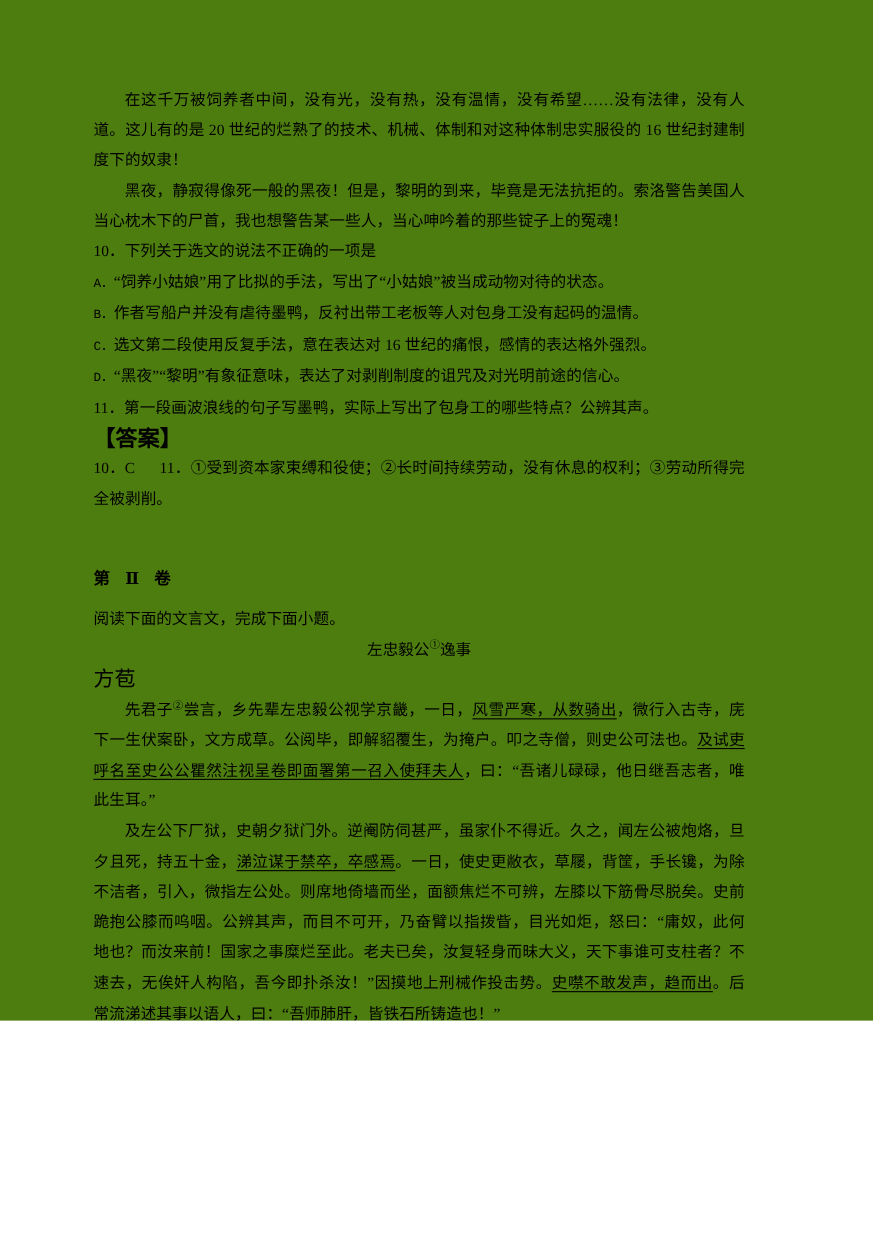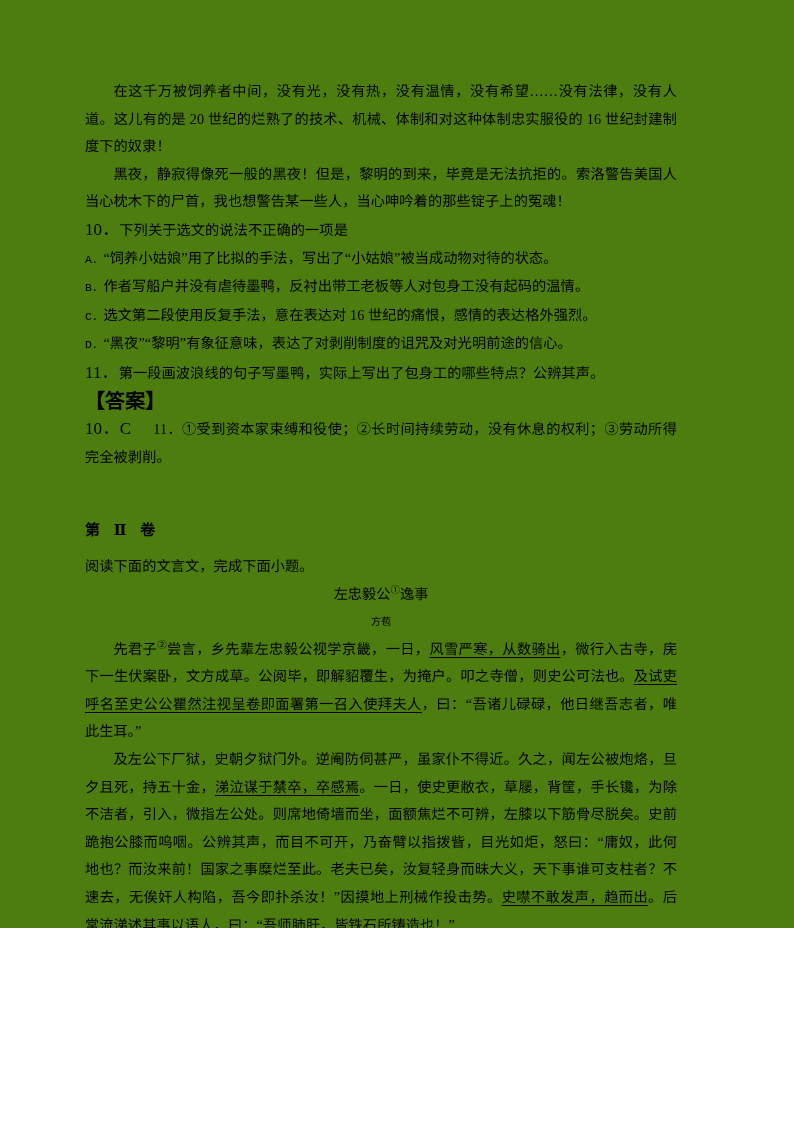--- a/index.html
+++ b/index.html
@@ -47,21 +47,21 @@
     text-align: left;
     letter-spacing: 0.1px;
   }
   .opt-letter {
     font-family: "Liberation Mono", "DejaVu Sans Mono", monospace;
     font-size: 11.5px;
     letter-spacing: 0;
   }
   .qnum {
     font-family: "Liberation Serif", serif;
-    font-size: 17px;
+    font-size: 14px;
   }
   .answer-head {
     font-size: 20px;
     line-height: 27.6px;
     font-weight: bold;
     margin: 0;
     letter-spacing: 0.1px;
   }
   .gap-sm { height: 8px; }
   .gap-lg { height: 46px; }
@@ -80,22 +80,22 @@
     margin: 0;
     letter-spacing: 0.2px;
   }
   .wen-title {
     text-align: center;
     font-size: 14.2px;
     line-height: 27.6px;
     margin: 0;
   }
   .wen-author {
-    text-align: center;
-    font-size: 10px;
+    text-align: left;
+    font-size: 19px;
     line-height: 27.6px;
     margin: 0;
   }
   u, .u {
     text-decoration: underline;
     text-underline-offset: 2.5px;
     text-decoration-thickness: 1px;
   }
   .sup {
     font-size: 9.5px;

